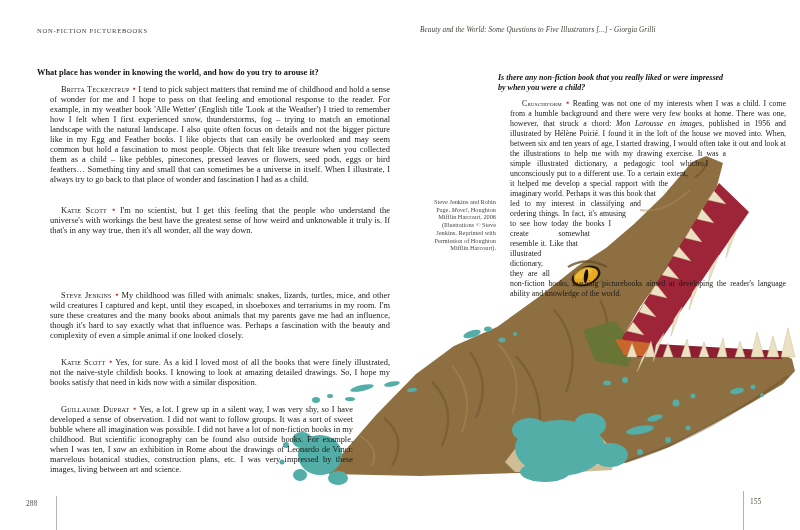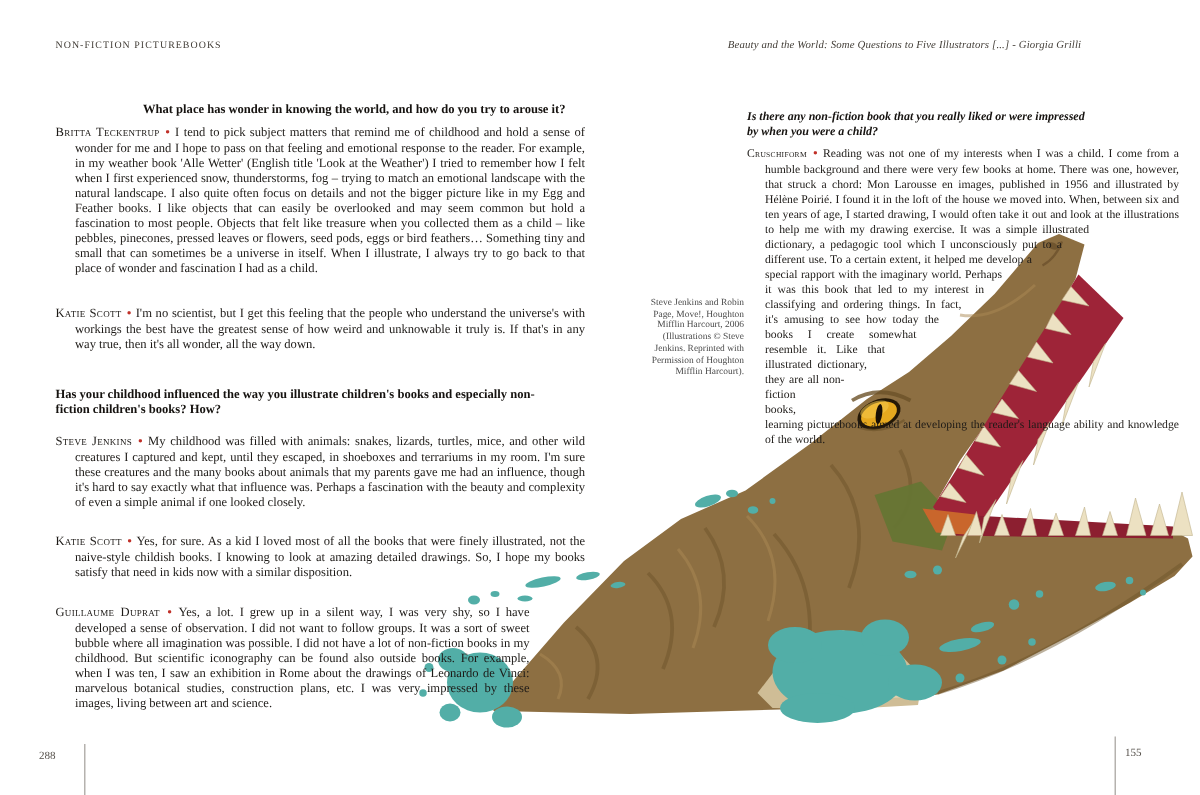--- a/index.html
+++ b/index.html
@@ -3,29 +3,29 @@
 <meta charset="utf-8">
 <style>
   html,body{margin:0;padding:0;background:#f4f3f1;}
   .spread{
     position:relative;width:800px;height:530px;background:#ffffff;
     font-family:"Liberation Serif","DejaVu Serif",serif;color:#1d1a17;
     overflow:hidden;
   }
   .abs{position:absolute;}
   .runhead{font-size:6.6px;letter-spacing:.7px;color:#45403a;}
-  .runhead-right{font-style:italic;letter-spacing:.1px;font-size:7.2px;text-align:center;}
+  .runhead-right{font-style:italic;letter-spacing:.1px;font-size:7.2px;text-align:left;}
   .question{font-weight:bold;font-size:8.4px;line-height:10px;color:#15120f;}
   .answer{font-size:8.4px;line-height:10.1px;text-align:justify;
           padding-left:13px;text-indent:-13px;margin:0;}
   .answer-r{font-size:7.8px;line-height:10px;text-align:justify;
           padding-left:12px;text-indent:-12px;margin:0;}
-  .speaker{font-variant:small-caps;letter-spacing:.2px;}
+  .speaker{font-variant:small-caps;letter-spacing:.2px;margin-left:24px;}
   .bullet{font-size:5.2px;vertical-align:1.5px;margin:0 2.5px 0 3px;}
-  .it{}
+  .it{font-style:italic;}
   .caption{font-size:6.3px;line-height:7.7px;text-align:right;color:#4a4a4a;}
   .pagenum{font-size:7.4px;color:#55504a;}
   .foldrule{width:1px;background:#b5b2ae;}
   .fs{float:right;clear:right;height:10px;}
   svg{display:block;}
 </style>
 </head>
 <body>
 
 <div class="spread">
@@ -149,31 +149,30 @@
       <ellipse cx="607" cy="383" rx="4" ry="2.5"></ellipse>
 
       <ellipse cx="737" cy="391" rx="7" ry="3" transform="rotate(-10 737 391)"></ellipse>
       <circle cx="753" cy="387" r="2.5"></circle>
       <circle cx="762" cy="395" r="2"></circle>
     </g>
   </svg>
 
   <div class="abs runhead" style="left:37px;top:27px;">NON-FICTION PICTUREBOOKS</div>
 
-  <div class="abs question" style="left:37px;top:68px;width:340px;text-align:right;">What place has wonder in knowing the world, and how do you try to arouse it?</div>
+  <div class="abs question" style="left:37px;top:68px;width:340px;">What place has wonder in knowing the world, and how do you try to arouse it?</div>
 
   <p class="abs answer" style="left:37px;top:83px;width:340px;">
     <span class="speaker">Britta Teckentrup</span><span class="bullet" style="color:#c03028;">●</span><span>I tend to pick subject matters that remind me of childhood and hold a sense of wonder for me and I hope to pass on that feeling and emotional response to the reader. For example, in my weather book 'Alle Wetter' (English title 'Look at the Weather') I tried to remember how I felt when I first experienced snow, thunderstorms, fog – trying to match an emotional landscape with the natural landscape. I also quite often focus on details and not the bigger picture like in my Egg and Feather books. I like objects that can easily be overlooked and may seem common but hold a fascination to most people. Objects that felt like treasure when you collected them as a child – like pebbles, pinecones, pressed leaves or flowers, seed pods, eggs or bird feathers… Something tiny and small that can sometimes be a universe in itself. When I illustrate, I always try to go back to that place of wonder and fascination I had as a child.</span>
   </p>
 
   <p class="abs answer" style="left:37px;top:204px;width:340px;">
     <span class="speaker">Katie Scott</span><span class="bullet" style="color:#c03028;">●</span><span>I'm no scientist, but I get this feeling that the people who understand the universe's with workings the best have the greatest sense of how weird and unknowable it truly is. If that's in any way true, then it's all wonder, all the way down.</span>
   </p>
 
-  <div class="abs question" style="left:37px;top:258px;width:322px;">Has your childhood influenced the way you illustrate children's books and especially non-fiction children's books? How?</div>
 
   <p class="abs answer" style="left:37px;top:289px;width:340px;">
     <span class="speaker">Steve Jenkins</span><span class="bullet" style="color:#c03028;">●</span><span>My childhood was filled with animals: snakes, lizards, turtles, mice, and other wild creatures I captured and kept, until they escaped, in shoeboxes and terrariums in my room. I'm sure these creatures and the many books about animals that my parents gave me had an influence, though it's hard to say exactly what that influence was. Perhaps a fascination with the beauty and complexity of even a simple animal if one looked closely.</span>
   </p>
 
   <p class="abs answer" style="left:37px;top:356px;width:340px;">
     <span class="speaker">Katie Scott</span><span class="bullet" style="color:#c03028;">●</span><span>Yes, for sure. As a kid I loved most of all the books that were finely illustrated, not the naive-style childish books. I knowing to look at amazing detailed drawings. So, I hope my books satisfy that need in kids now with a similar disposition.</span>
   </p>
 
   <p class="abs answer" style="left:37px;top:403px;width:303px;">

